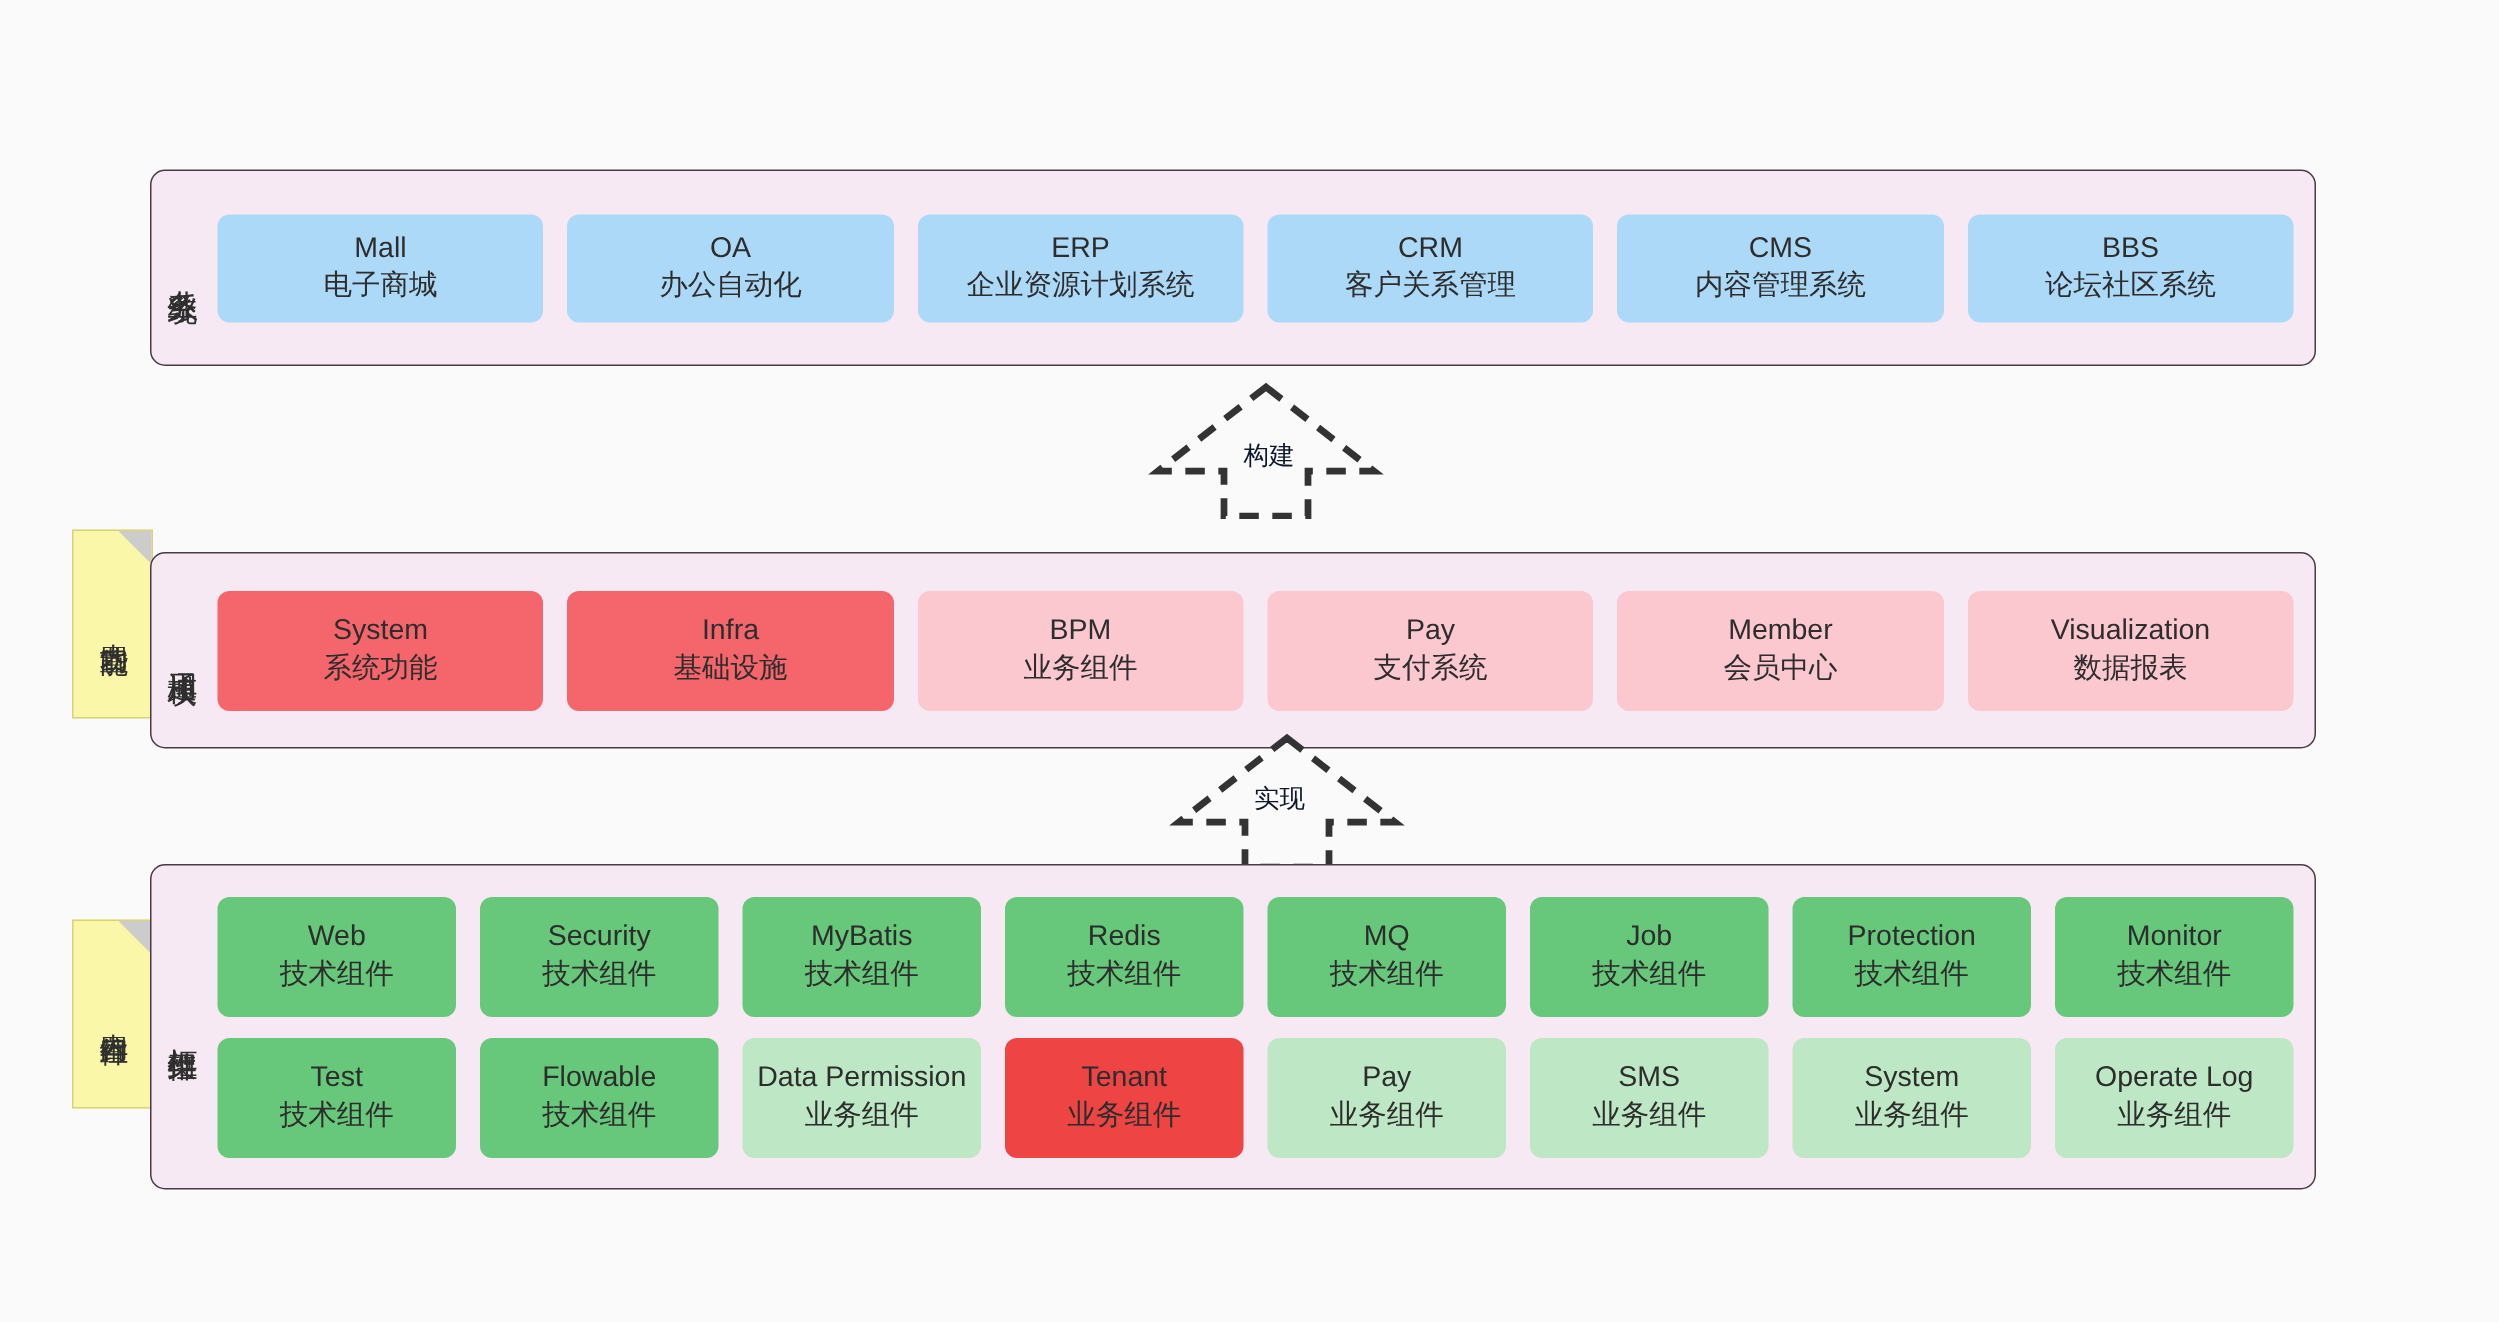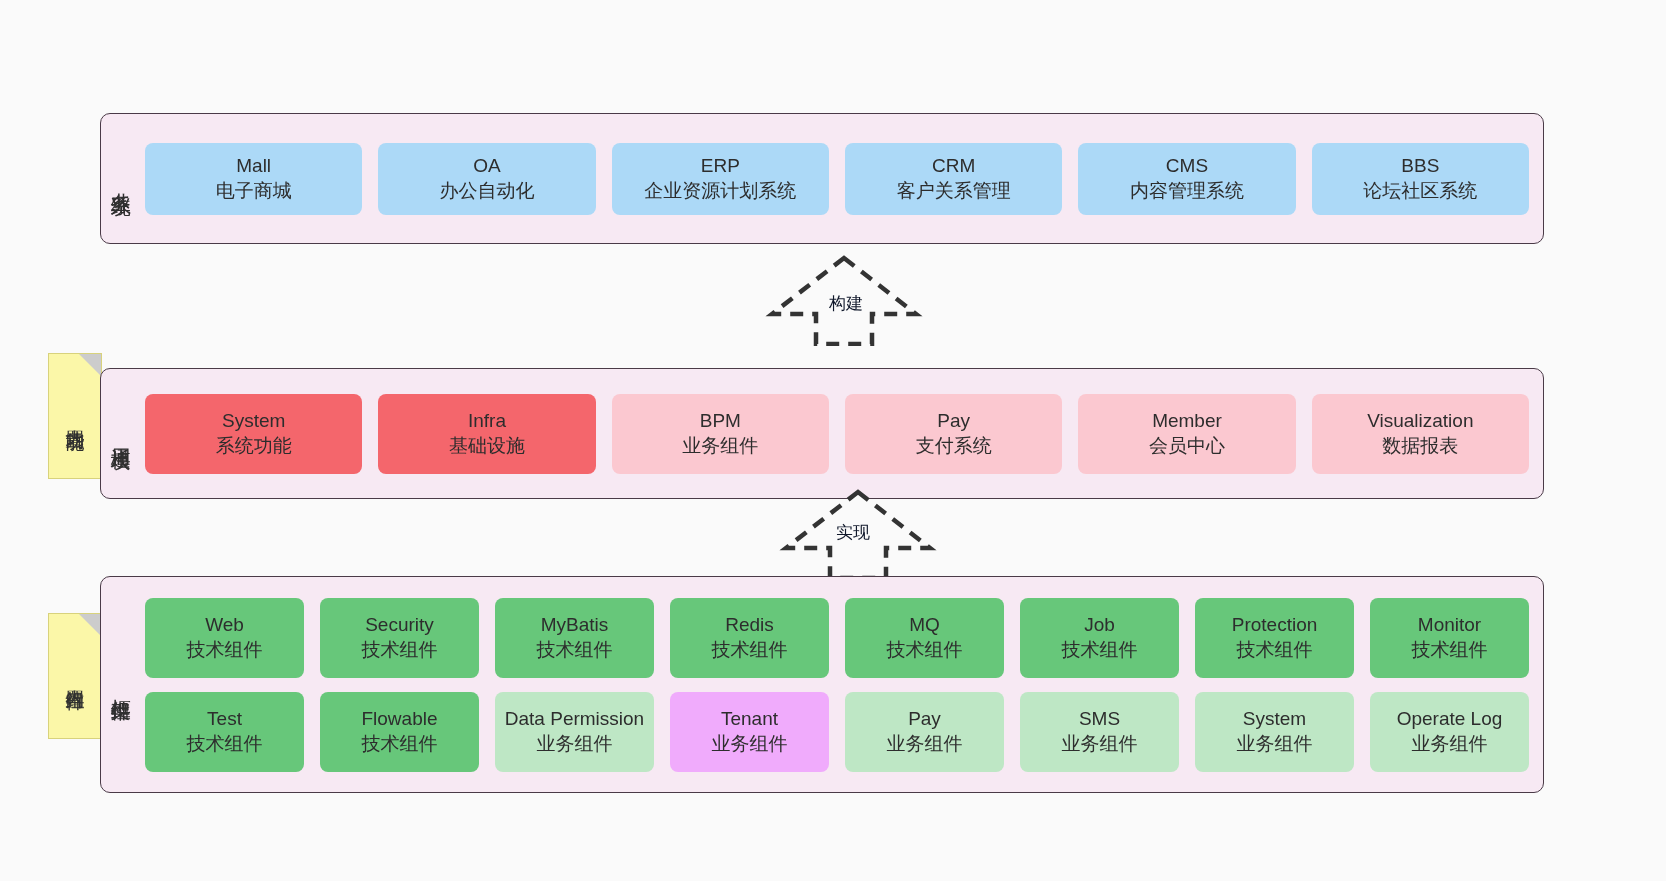--- a/index.html
+++ b/index.html
@@ -256,21 +256,21 @@
             <span class="t2">技术组件</span>
           </div>
           <div class="card" style="background: rgb(103, 199, 122);">
             <span class="t1">Flowable</span>
             <span class="t2">技术组件</span>
           </div>
           <div class="card" style="background: rgb(190, 231, 197);">
             <span class="t1">Data Permission</span>
             <span class="t2">业务组件</span>
           </div>
-          <div class="card" style="background: #f0abfc;">
+          <div class="card" style="background: #ef4444;">
             <span class="t1">Tenant</span>
             <span class="t2">业务组件</span>
           </div>
           <div class="card" style="background: rgb(190, 231, 197);">
             <span class="t1">Pay</span>
             <span class="t2">业务组件</span>
           </div>
           <div class="card" style="background: rgb(190, 231, 197);">
             <span class="t1">SMS</span>
             <span class="t2">业务组件</span>

